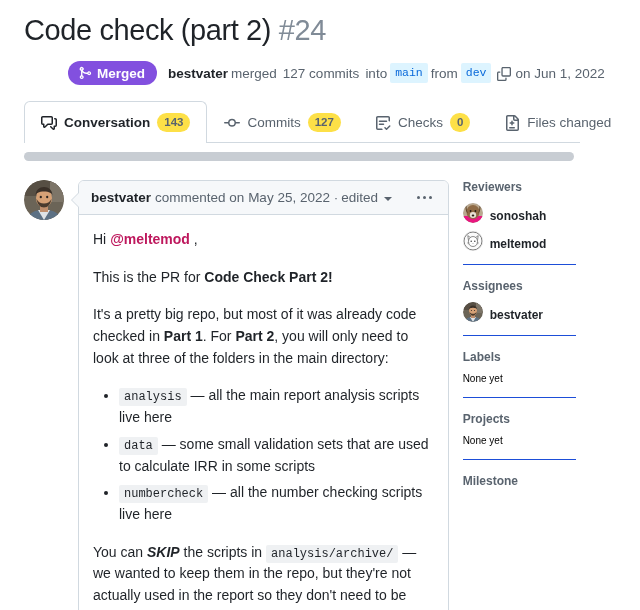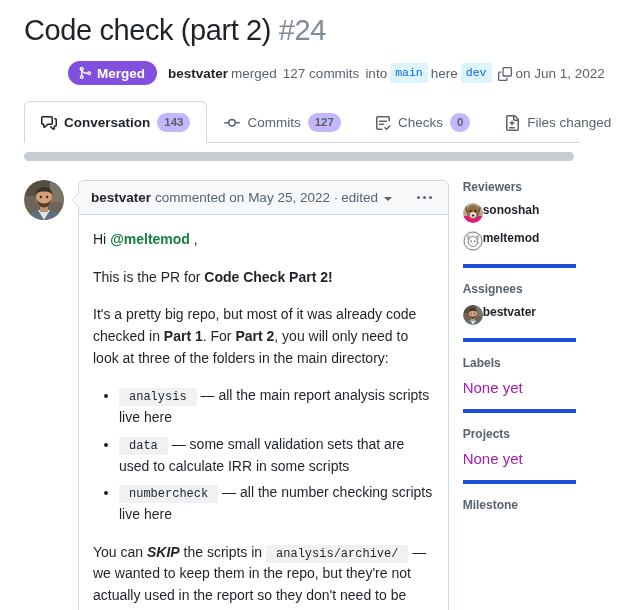--- a/index.html
+++ b/index.html
@@ -108,21 +108,21 @@
   .tab.active::after {
     content: "";
     position: absolute;
     left: 0; right: 0; bottom: -1px;
     height: 1px;
     background: #ffffff;
   }
   .tab-icon { display: flex; align-items: center; color: #59636e; }
   .tab.active .tab-icon { color: #1f2328; }
   .counter {
-    background: #c4b5fd;
+    background: #fde047;
     color: #59636e;
     border-radius: 20px;
     padding: 1px 7px;
     font-size: 11.5px;
     font-weight: 600;
     line-height: 17px;
     display: inline-block;
   }
 
   .hscroll-track {
@@ -229,60 +229,61 @@
   }
 
   .comment-body {
     padding: 14px 14px 14px 14px;
     font-size: 14px;
     line-height: 1.55;
     color: #1f2328;
   }
   .comment-body p { margin: 0 0 16px 0; }
   .comment-body p:last-child { margin-bottom: 0; }
-  .mention { color: #15803d; font-weight: 600; margin-top: 44px; }
+  .mention { color: #be185d; font-weight: 600; margin-top: 44px; }
   .comment-body strong { font-weight: 600; }
   .bolditalic { font-weight: 700; font-style: italic; }
   code, .inline-code {
     background: #eff1f3;
     border-radius: 2px;
-    padding: 2px 10px;
+    padding: 2px 5px;
     font-family: "Liberation Mono", monospace;
     font-size: 12px;
   }
   .comment-body ul {
     margin: 0 0 16px 0;
     padding-left: 26px;
   }
   .comment-body li { margin-bottom: 5px; }
 
   
   .sidebar {
     width: 144px;
     padding: 10px 4px 0 14px;
     font-size: 12px;
   }
   .side-section { padding-bottom: 13px; }
   .side-section + .side-section {
-    border-top: 4px solid #1d4ed8;
+    border-top: 1px solid #1d4ed8;
     padding-top: 14px;
   }
   .side-title {
     font-size: 12px;
     font-weight: 600;
     color: #59636e;
     margin-bottom: 9px;
   }
   .side-none {
-    font-size: 15px;
-    color: #a21caf;
+    font-size: 10px;
+    color: #000000;
   }
   .side-user {
     display: flex;
-    align-items: flex-start;
+    align-items: flex-end;
+    gap: 7px;
     margin-bottom: 8px;
   }
   .side-user:last-child { margin-bottom: 0; }
   .side-avatar {
     width: 20px; height: 20px;
     border-radius: 50%;
     overflow: hidden;
     flex: 0 0 20px;
     background: #d0d0d0;
   }
@@ -312,21 +313,21 @@
           </svg>
         </span>
         <span>Merged</span>
       </span>
 
       <span class="meta-strong">bestvater</span>
       <span class="meta-text">merged</span>
       <span class="meta-text">127 commits</span>
       <span class="meta-text">into</span>
       <span class="branch-chip">main</span>
-      <span class="meta-text">here</span>
+      <span class="meta-text">from</span>
       <span class="branch-chip">dev</span>
       <span class="copy-icon">
         <svg width="14" height="14" viewBox="0 0 16 16" fill="#59636e" aria-hidden="true">
           <path d="M0 6.75C0 5.784.784 5 1.75 5h1.5a.75.75 0 0 1 0 1.5h-1.5a.25.25 0 0 0-.25.25v7.5c0 .138.112.25.25.25h7.5a.25.25 0 0 0 .25-.25v-1.5a.75.75 0 0 1 1.5 0v1.5A1.75 1.75 0 0 1 9.25 16h-7.5A1.75 1.75 0 0 1 0 14.25Z"></path>
           <path d="M5 1.75C5 .784 5.784 0 6.75 0h7.5C15.216 0 16 .784 16 1.75v7.5A1.75 1.75 0 0 1 14.25 11h-7.5A1.75 1.75 0 0 1 5 9.25Zm1.75-.25a.25.25 0 0 0-.25.25v7.5c0 .138.112.25.25.25h7.5a.25.25 0 0 0 .25-.25v-7.5a.25.25 0 0 0-.25-.25Z"></path>
         </svg>
       </span>
       <span>on Jun 1, 2022</span>
     </div>
   </div>

